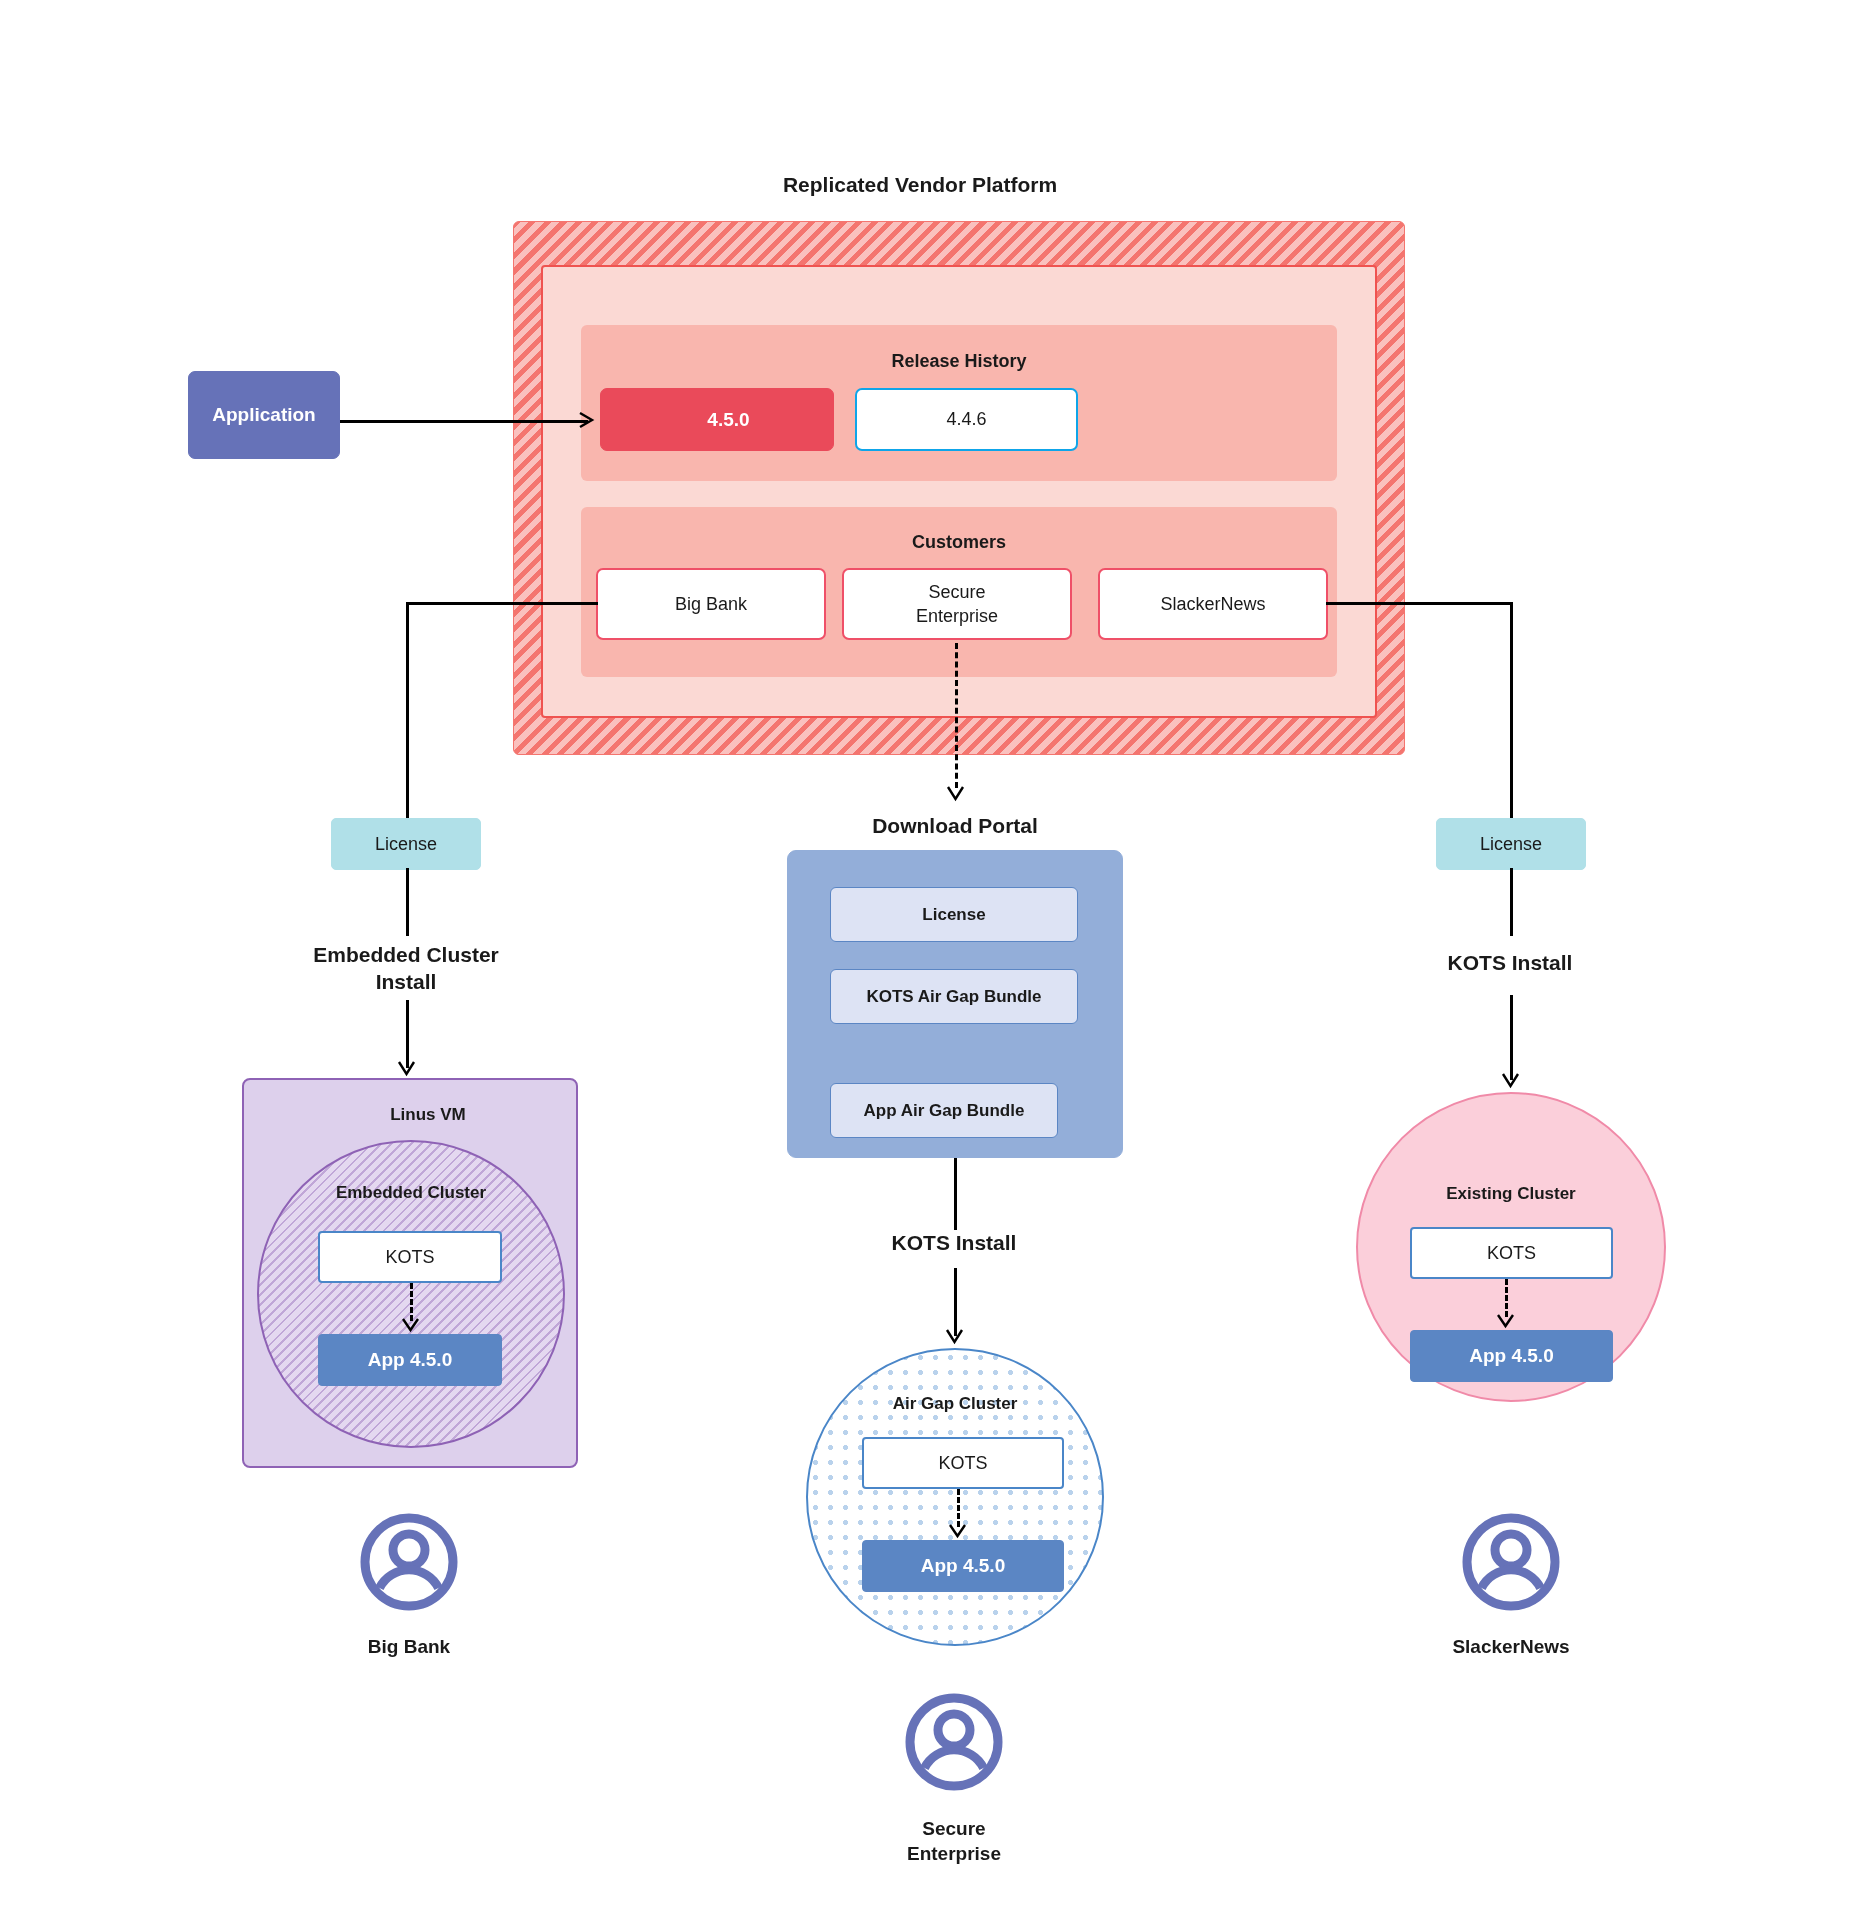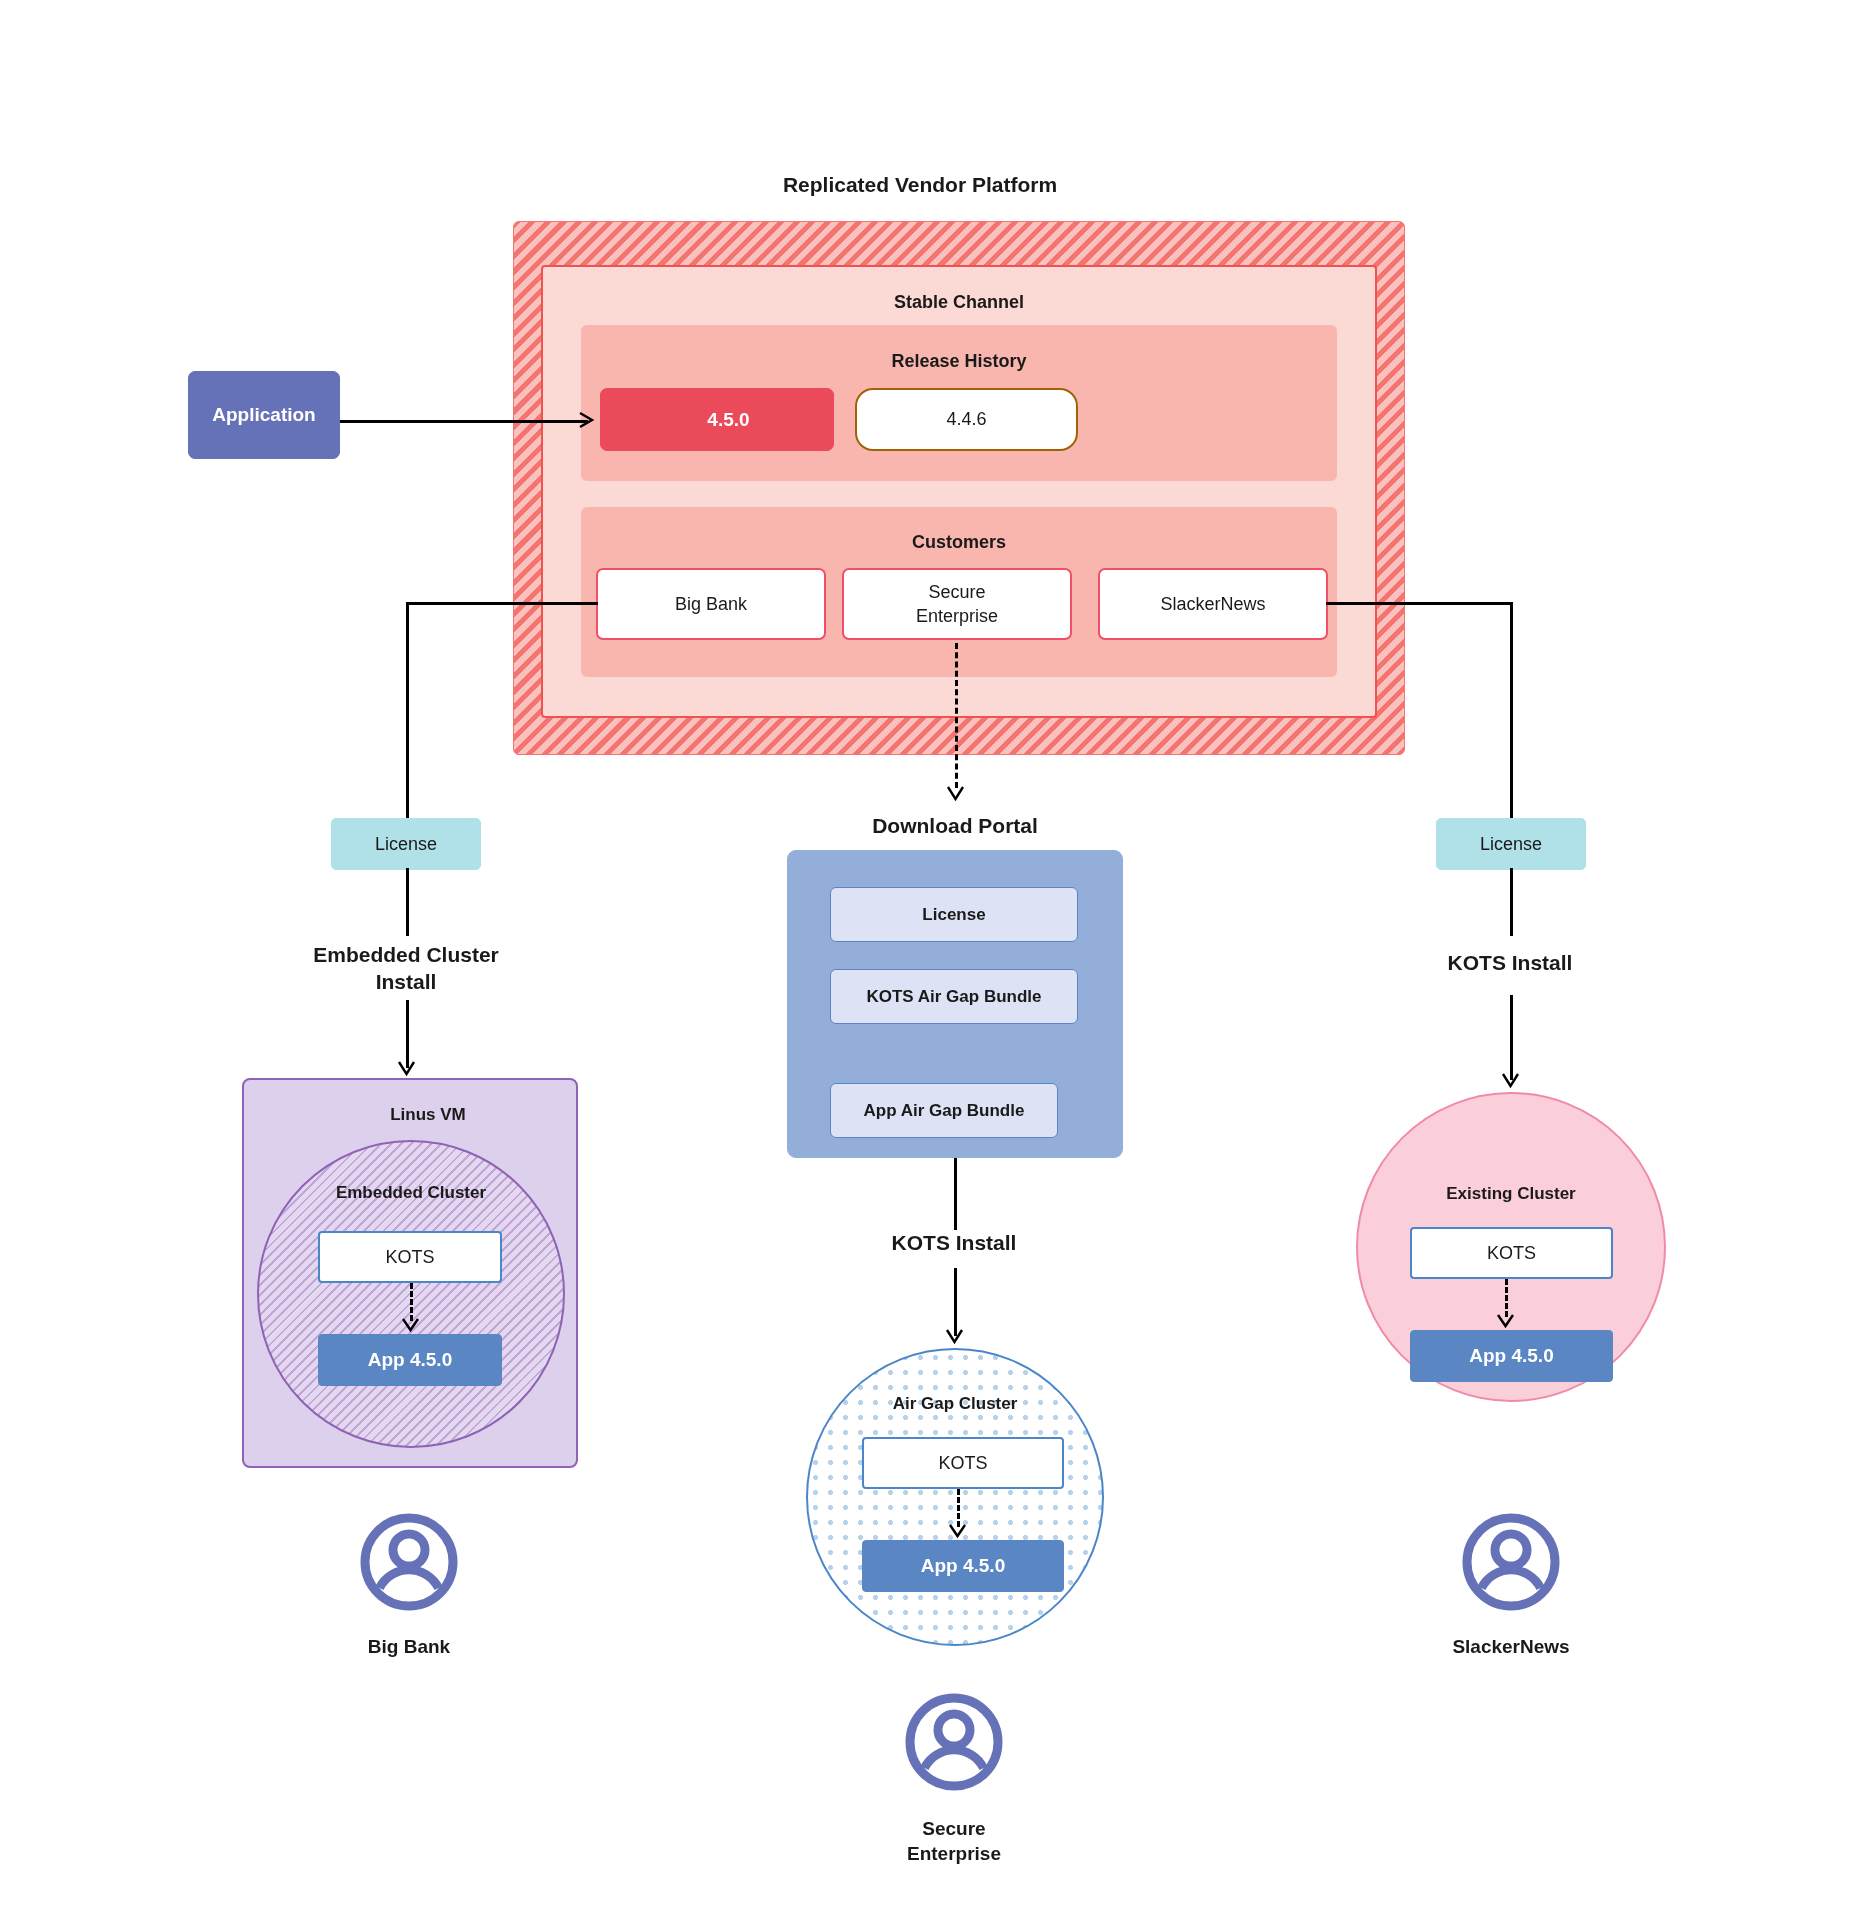--- a/index.html
+++ b/index.html
@@ -50,22 +50,22 @@
     border-radius:6px;
   }
 
   .rel-current{
     background:#ea4a5a;
     border:1.5px solid #ea4a5a;
     border-radius:7px;
   }
   .rel-old{
     background:#ffffff;
-    border:2px solid #a16207;
-    border-radius:18px;
+    border:2px solid #0ea5e9;
+    border-radius:7px;
   }
   .cust-box{
     background:#ffffff;
     border:2px solid #ef5068;
     border-radius:7px;
   }
 
   
   .app-node{
     background:#6672b8;
@@ -139,21 +139,20 @@
 </head>
 <body>
 
 <div id="stage">
 
   <div class="abs ctr t-title" style="left:640px;top:170px;width:560px;height:30px;">Replicated Vendor Platform</div>
 
   <div class="abs platform" style="left:513px;top:221px;width:892px;height:534px;"></div>
 
   <div class="abs channel" style="left:541px;top:265px;width:836px;height:453px;"></div>
-  <div class="abs ctr t-section" style="left:541px;top:290px;width:836px;height:24px;">Stable Channel</div>
 
   <div class="abs subpanel" style="left:581px;top:325px;width:756px;height:156px;"></div>
   <div class="abs ctr t-section" style="left:581px;top:349px;width:756px;height:24px;">Release History</div>
 
   <div class="abs rel-current ctr t-box-w" style="left:600px;top:388px;width:234px;height:63px;padding-left:23px;">4.5.0</div>
   <div class="abs rel-old ctr t-box" style="left:855px;top:388px;width:223px;height:63px;">4.4.6</div>
 
   <div class="abs subpanel" style="left:581px;top:507px;width:756px;height:170px;"></div>
   <div class="abs ctr t-section" style="left:581px;top:530px;width:756px;height:24px;">Customers</div>
 

